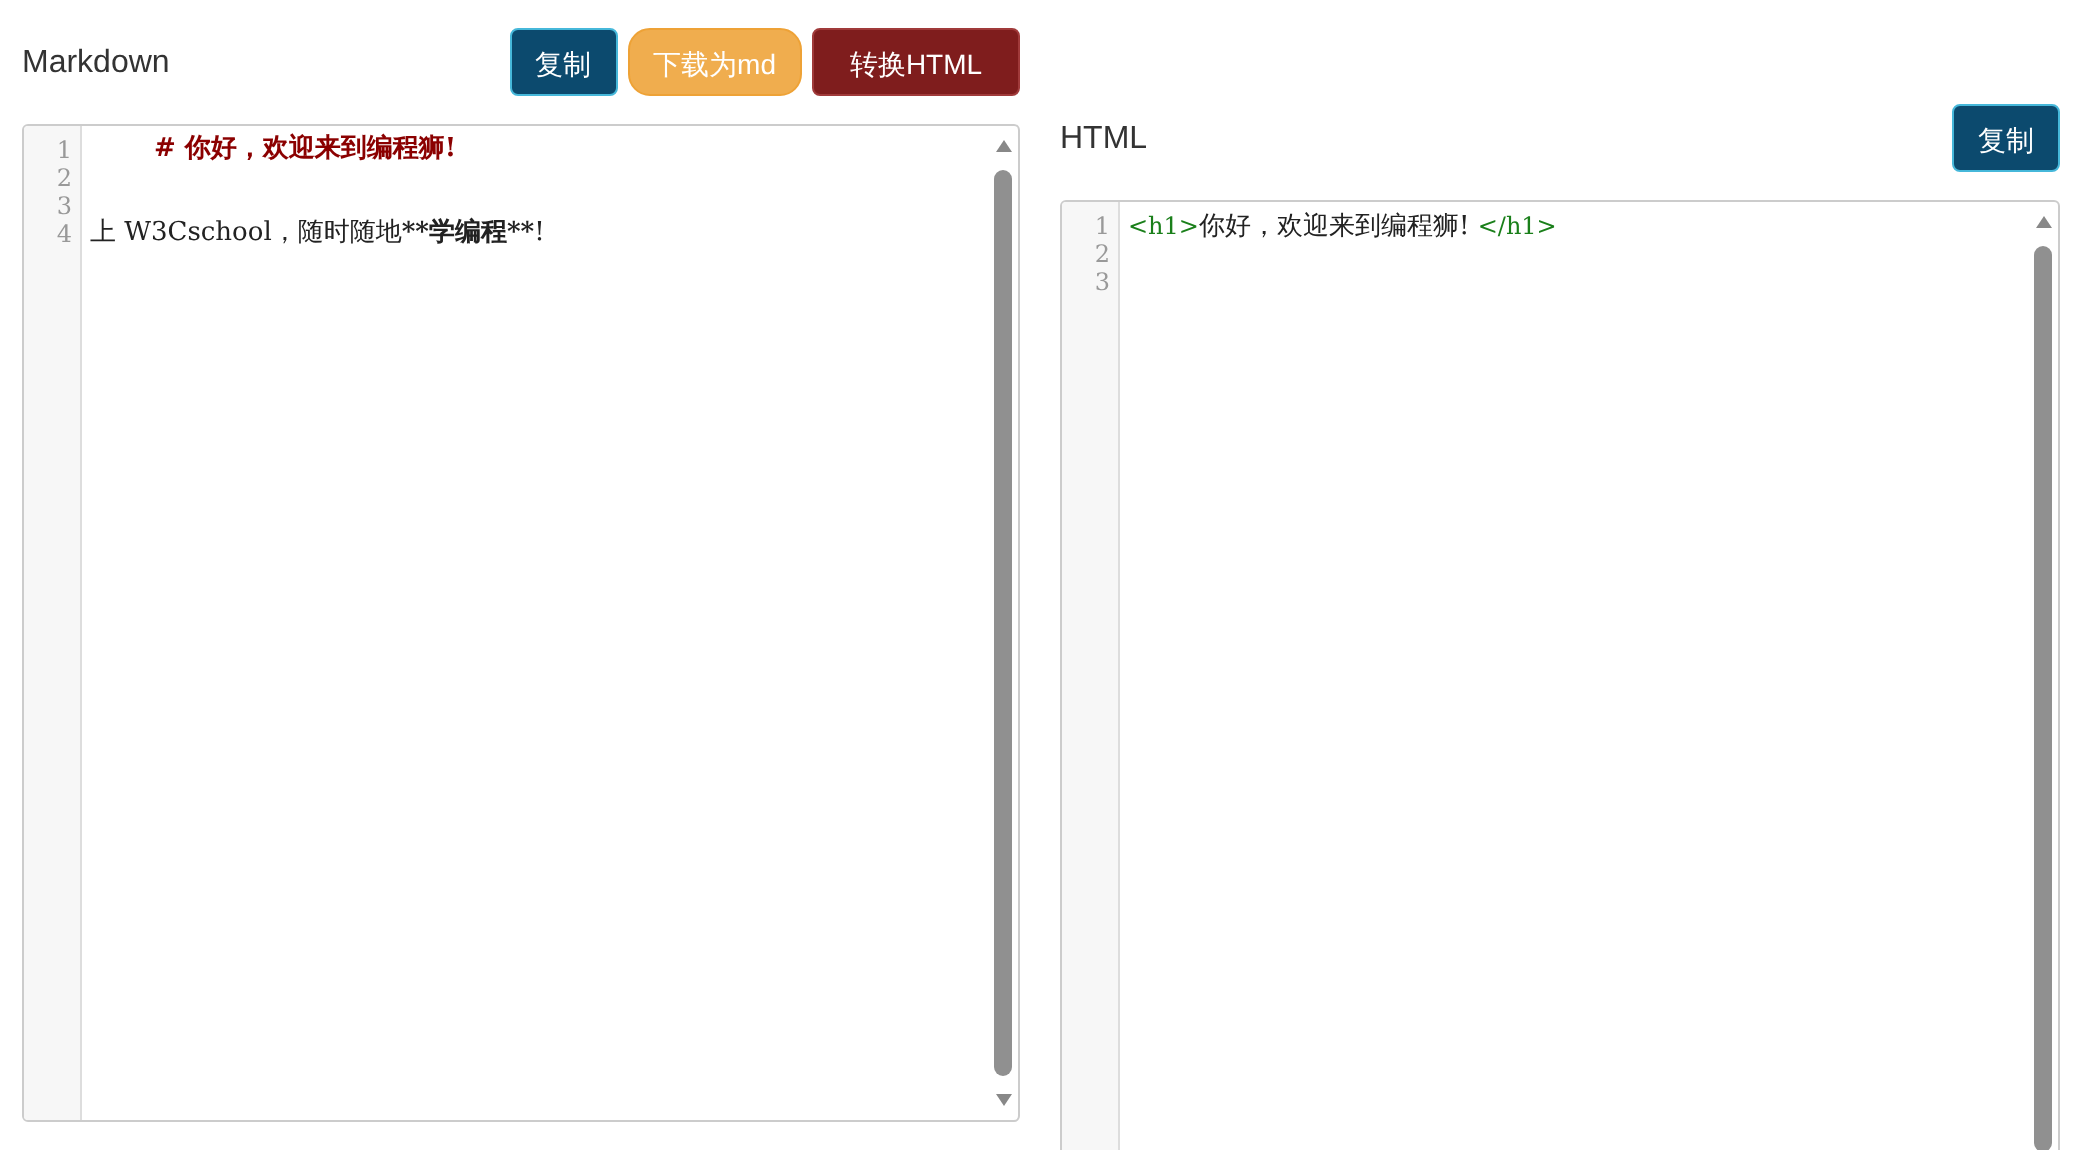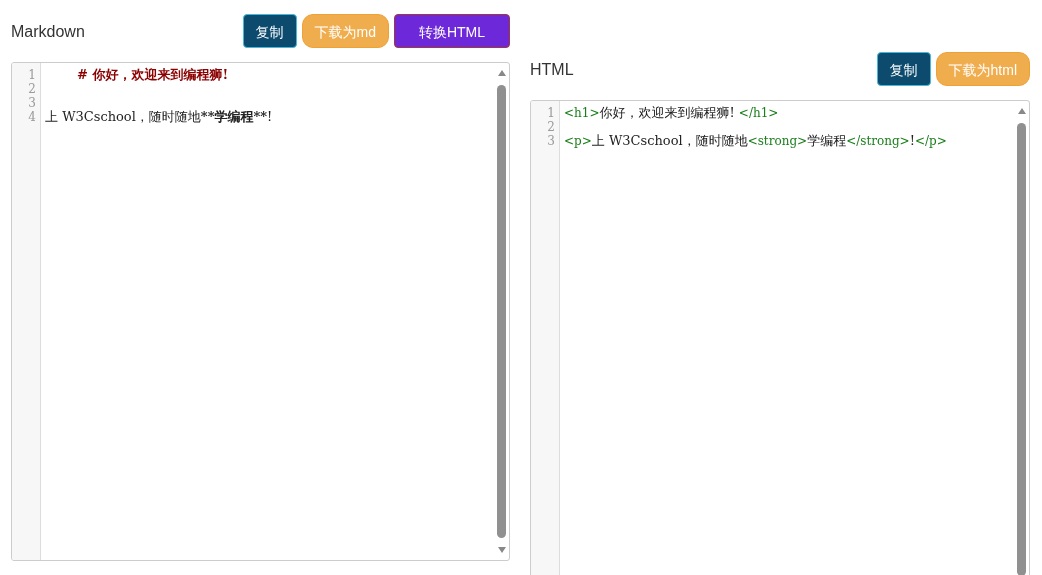--- a/index.html
+++ b/index.html
@@ -6,21 +6,21 @@
   body { width:1042px; height:575px; position:relative; overflow:hidden; font-family:"Liberation Sans", "DejaVu Sans", sans-serif; }
   .panel { position:absolute; top:0; }
   .panel.left { left:11px; width:499px; }
   .panel.right { left:530px; width:500px;margin-top:38px; }
   .header { position:relative; height:62px; }
   .title { position:absolute; left:0; top:23px; font-size:16px; color:#333; }
   .btns { position:absolute; right:0; top:14px; display:flex; gap:5px; }
   .btn { height:34px; line-height:34px; padding:0 12px; border-radius:4px; color:#fff; font-size:14px; border:1px solid transparent; box-sizing:border-box; cursor:pointer; white-space:nowrap; }
   .btn.info { background:#0c4a6e; border-color:#46b8da; }
   .btn.warn { background:#f0ad4e; border-color:#eea236;border-radius:11px; }
-  .btn.danger { background:#6d28d9; border-color:#a03a3a; width:116px; text-align:center; padding:0; }
+  .btn.danger { background:#7f1d1d; border-color:#a03a3a; width:104px; text-align:center; padding:0; }
   .editor { position:absolute; top:62px; left:0; right:0; height:499px; border:1px solid #ccc; border-radius:3px; box-sizing:border-box; overflow:hidden; background:#fff; }
   .gutter { position:absolute; left:0; top:0; bottom:0; width:28px; background:#f7f7f7; border-right:1px solid #ddd; }
   .lines { position:absolute; left:0; top:5px; right:0; }
   .line { position:relative; height:14px; font-family:"DejaVu Serif","Liberation Serif", serif; font-size:13px; white-space:pre; }
   .ln { position:absolute; left:0; width:24px; text-align:right; color:#999; font-size:12px; line-height:14px; }
   .code { position:absolute; left:33px; line-height:14px; color:#222; }
   .h1md { color:#8b0000; font-weight:bold;margin-left:32px; }
   .bold { font-weight:bold; }
   .tag { color:#1a7f1a; font-size:12px; }
   .scroll { position:absolute; right:0; top:0; bottom:0; width:14px; }
@@ -54,29 +54,28 @@
       <div class="arrow-down"></div>
     </div>
   </div>
 </div>
 
 <div class="panel right">
   <div class="header">
     <div class="title">HTML</div>
     <div class="btns">
       <div class="btn info">复制</div>
-      <div class="btn warn">下载为html</div>
     </div>
   </div>
   <div class="editor">
     <div class="gutter"></div>
     <div class="lines" id="html-lines">
         <div class="line"><span class="ln">1</span><span class="code"><span class="tag">&lt;h1&gt;</span><span>你好，欢迎来到编程狮! </span><span class="tag">&lt;/h1&gt;</span></span></div>
         <div class="line"><span class="ln">2</span><span class="code"></span></div>
-        <div class="line"><span class="ln">3</span><span class="code"><span class="tag">&lt;p&gt;</span><span>上 W3Cschool，随时随地</span><span class="tag">&lt;strong&gt;</span><span>学编程</span><span class="tag">&lt;/strong&gt;</span><span>!</span><span class="tag">&lt;/p&gt;</span></span></div>
+        <div class="line"><span class="ln">3</span></div>
       </div>
     <div class="scroll">
       <div class="arrow-up"></div>
       <div class="thumb"></div>
       <div class="arrow-down"></div>
     </div>
   </div>
 </div>
 
 </body></html>

